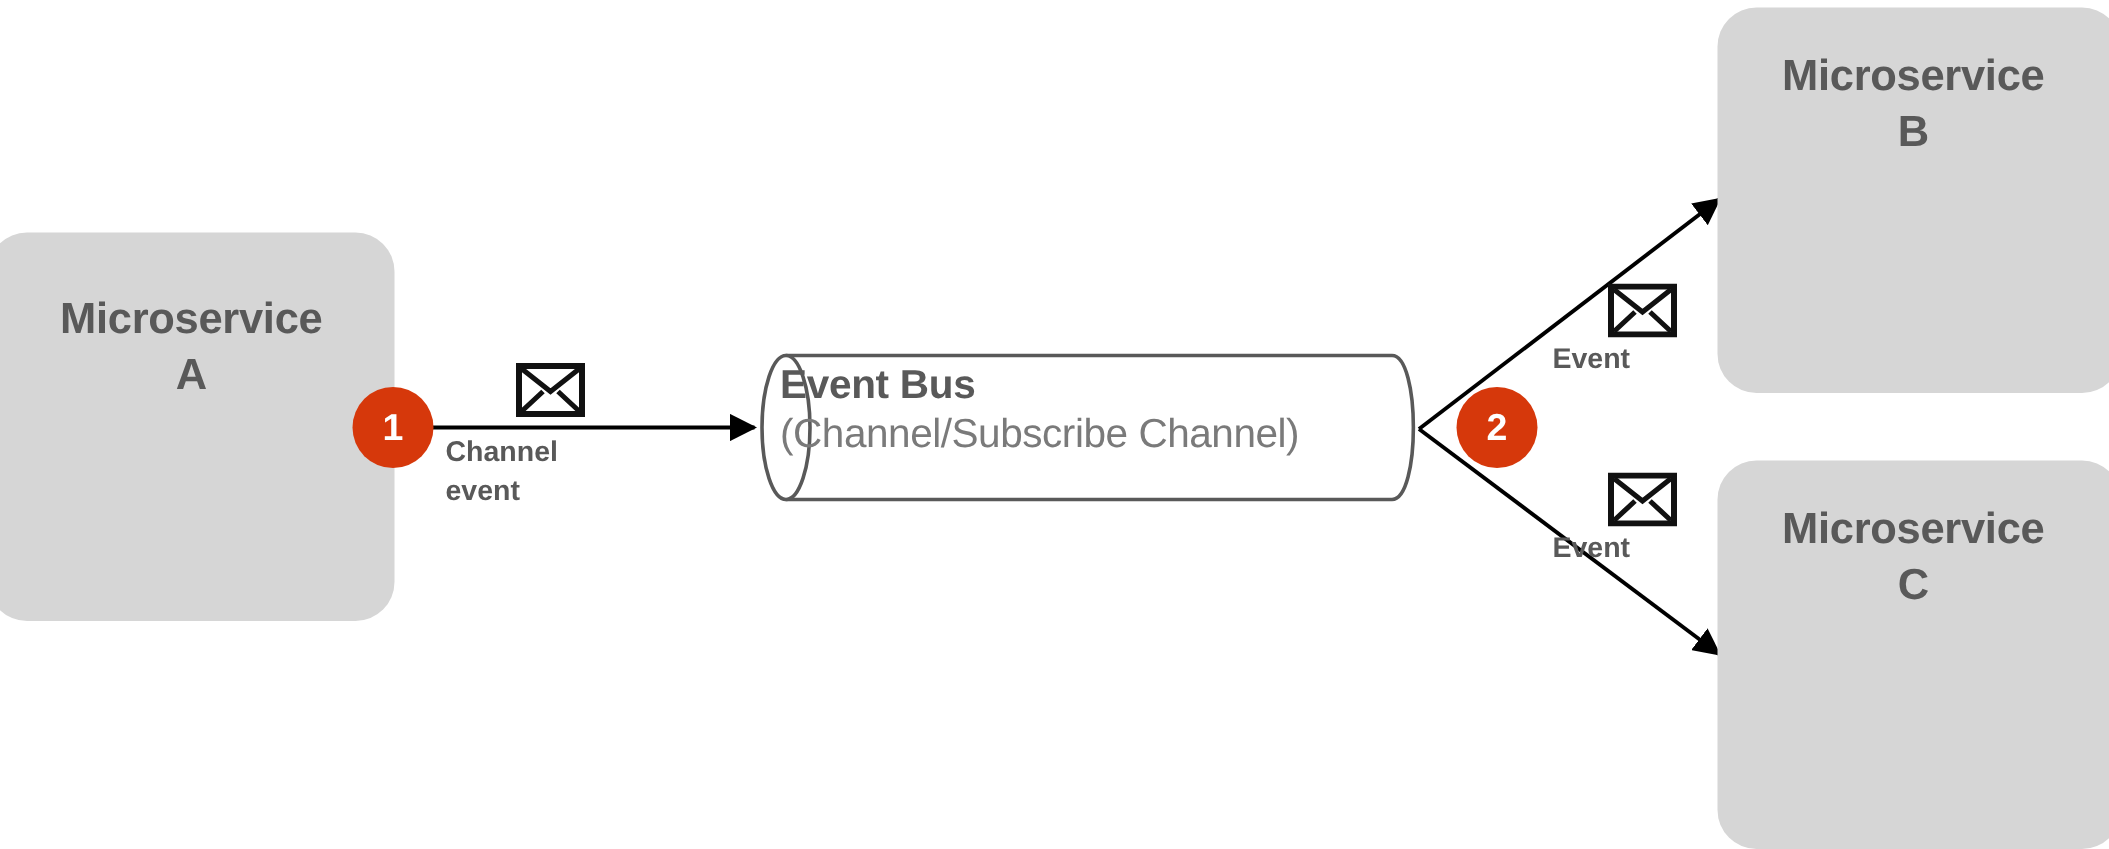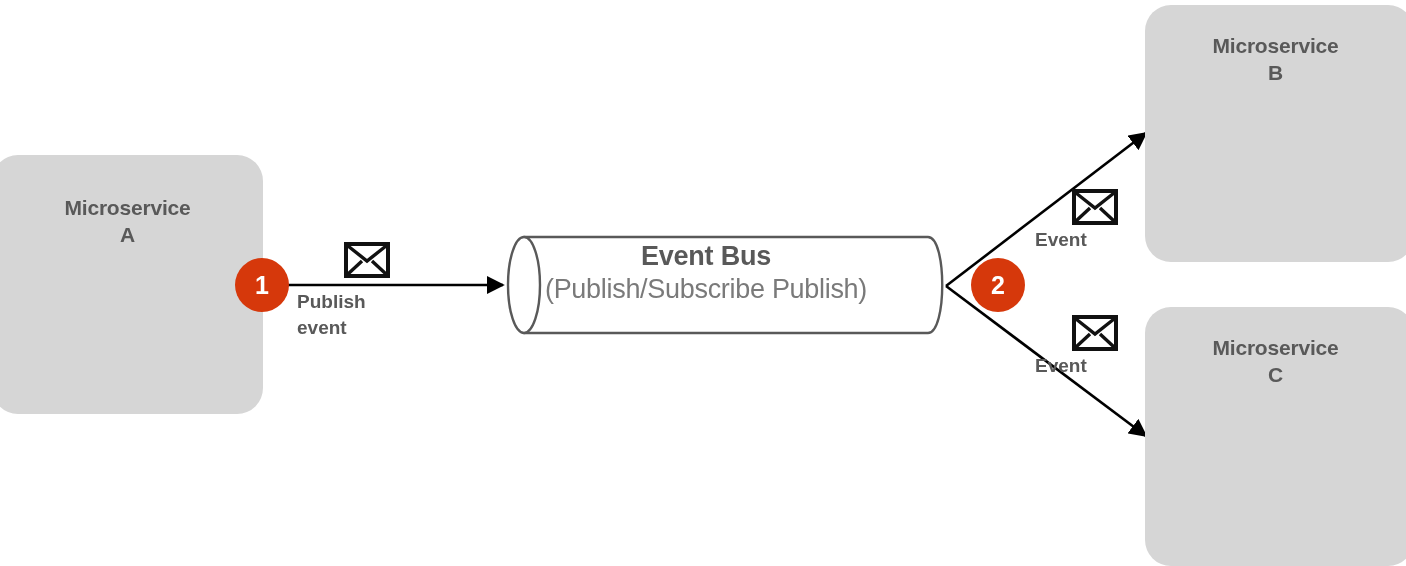--- a/index.html
+++ b/index.html
@@ -31,21 +31,21 @@
     border-radius: 26px;
     box-sizing: border-box;
   }
   .node-label {
     position: absolute;
     left: 0;
     right: 0;
     text-align: center;
     color: #595959;
     font-weight: bold;
-    font-size: 21px;
+    font-size: 29px;
     line-height: 1.28;
     letter-spacing: -0.2px;
   }
   .badge {
     position: absolute;
     width: 54px;
     height: 54px;
     border-radius: 50%;
     background: #d6380b;
     color: #ffffff;
@@ -62,24 +62,24 @@
     font-weight: bold;
     font-size: 19px;
     line-height: 1.35;
     white-space: pre-line;
   }
   .envelope {
     position: absolute;
   }
   .bus-text {
     position: absolute;
-    left: 496px;
+    left: 520px;
     top: 240px;
     width: 420px;
-    text-align: center;
+    text-align: left;
     pointer-events: none;
   }
   .bus-title {
     color: #595959;
     font-weight: bold;
     font-size: 27px;
     line-height: 1.22;
     letter-spacing: -0.2px;
   }
   .bus-sub {
@@ -132,37 +132,37 @@
 
   <div class="node-box" style="left:1145px; top:307px; width:269px; height:259px;">
     <div class="node-label" style="top:28px; right:8px;">
       <span>Microservice</span><br>
       <span>C</span>
     </div>
   </div>
 
   <div class="bus-text">
     <div class="bus-title">Event Bus</div>
-    <div class="bus-sub">(Publish/Subscribe Publish)</div>
+    <div class="bus-sub">(Channel/Subscribe Channel)</div>
   </div>
 
   <div class="badge" style="left:235px; top:258px;">
     <span>1</span>
   </div>
 
   <div class="badge" style="left:971px; top:258px;">
     <span>2</span>
   </div>
 
   <svg class="envelope" style="left:344px; top:242px; width:46px; height:36px;" viewBox="0 0 46 36" xmlns="http://www.w3.org/2000/svg">
     <rect x="2" y="2" width="42" height="32" fill="#ffffff" stroke="#111111" stroke-width="4"></rect>
     <path d="M 4 4 L 23 19 L 42 4" fill="none" stroke="#111111" stroke-width="3.4"></path>
     <path d="M 4 32 L 18 19 M 42 32 L 28 19" fill="none" stroke="#111111" stroke-width="3.4"></path>
   </svg>
-  <div class="edge-label" style="left:297px; top:289px; width:140px;">Publish
+  <div class="edge-label" style="left:297px; top:289px; width:140px;">Channel
 event</div>
 
   <svg class="envelope" style="left:1072px; top:189px; width:46px; height:36px;" viewBox="0 0 46 36" xmlns="http://www.w3.org/2000/svg">
     <rect x="2" y="2" width="42" height="32" fill="#ffffff" stroke="#111111" stroke-width="4"></rect>
     <path d="M 4 4 L 23 19 L 42 4" fill="none" stroke="#111111" stroke-width="3.4"></path>
     <path d="M 4 32 L 18 19 M 42 32 L 28 19" fill="none" stroke="#111111" stroke-width="3.4"></path>
   </svg>
   <div class="edge-label" style="left:1035px; top:227px; width:120px;">Event</div>
 
   <svg class="envelope" style="left:1072px; top:315px; width:46px; height:36px;" viewBox="0 0 46 36" xmlns="http://www.w3.org/2000/svg">

